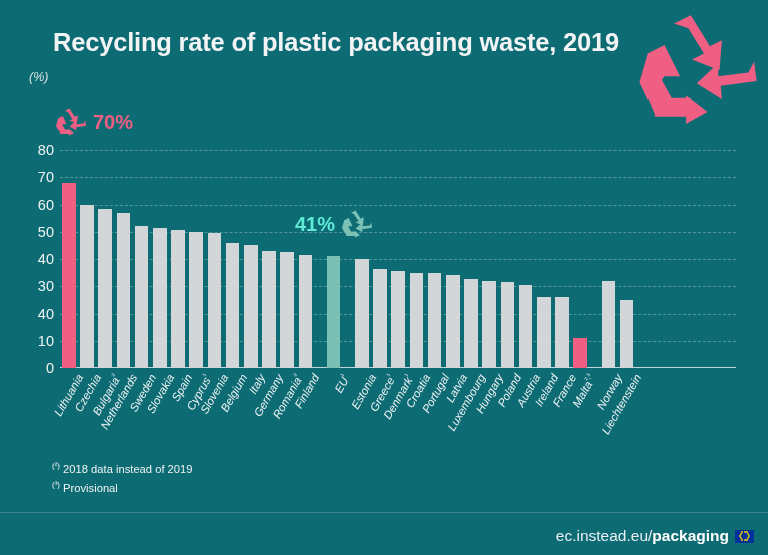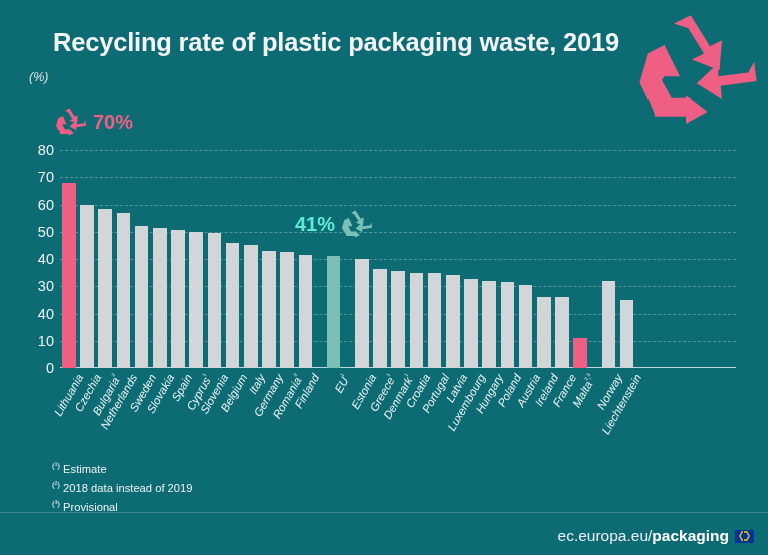--- a/index.html
+++ b/index.html
@@ -267,28 +267,27 @@
         <path d="M39 16 L40 23 L27 25 L27 29 L18 24 L27 16 L27 21 L37 20 Z"></path>
         <path d="M3 13 L9 10 L14 21 L9 21 L3 29 L0 23 Z"></path>
         <path d="M6 31 L17 31 L17 27 L24 33 L17 36 L17 34 L6 34 Z"></path>
         <path d="M1 22 L7 19 L12 28 L18 28 L18 34 L6 34 Z"></path>
       </g>
     </svg>
   </div>
 
 
   <div class="notes" id="notes">
-      <div><sup>(¹)</sup> Estimate</div>
       <div><sup>(²)</sup> 2018 data instead of 2019</div>
       <div><sup>(³)</sup> Provisional</div>
     </div>
 
   <div class="footer-rule"></div>
   <div class="footer">
-    <div class="url"><span>ec.europa.eu/</span><b>packaging</b></div>
+    <div class="url"><span>ec.instead.eu/</span><b>packaging</b></div>
     <div class="euflag" id="euflag">
         <span style="left: 8.5px; top: 1.3px;"></span>
         <span style="left: 10.8px; top: 1.86269px;"></span>
         <span style="left: 12.4837px; top: 3.4px;"></span>
         <span style="left: 13.1px; top: 5.5px;"></span>
         <span style="left: 12.4837px; top: 7.6px;"></span>
         <span style="left: 10.8px; top: 9.13731px;"></span>
         <span style="left: 8.5px; top: 9.7px;"></span>
         <span style="left: 6.2px; top: 9.13731px;"></span>
         <span style="left: 4.51628px; top: 7.6px;"></span>

